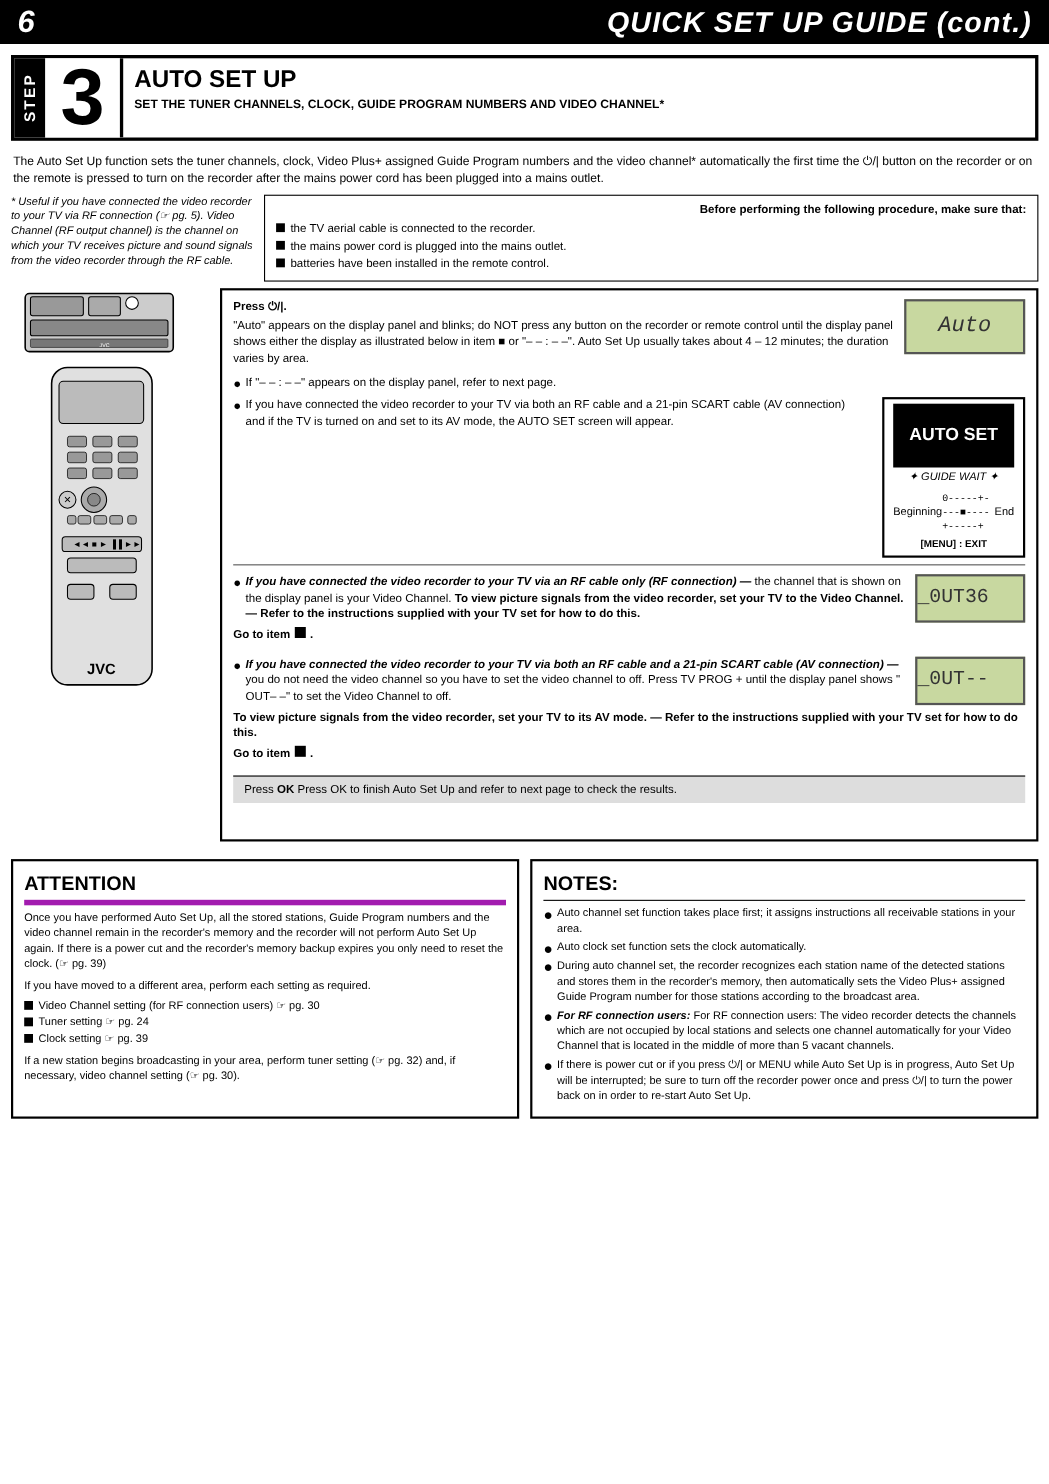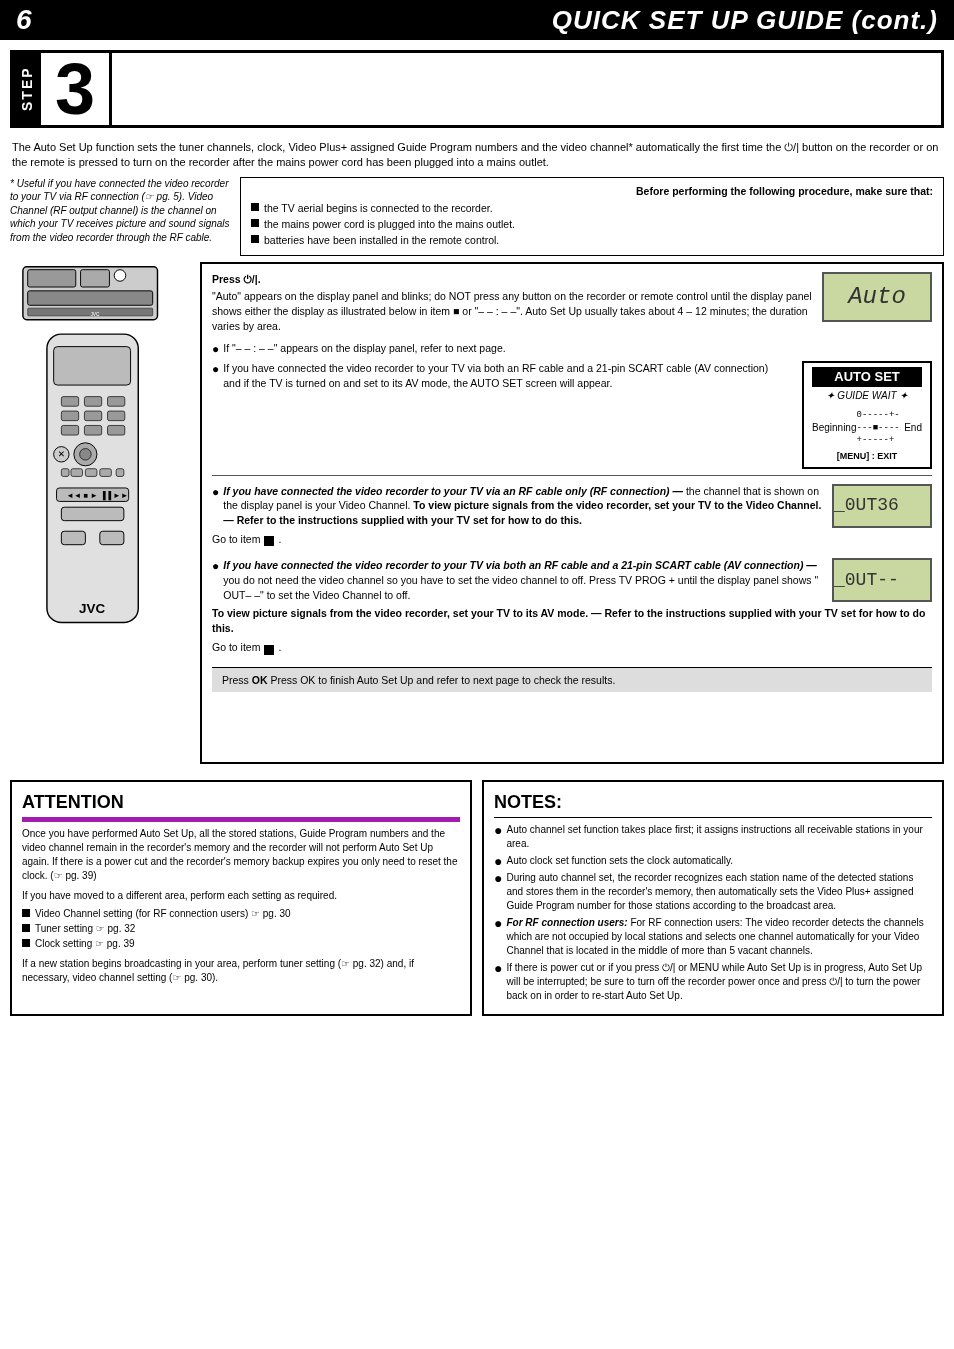--- a/index.html
+++ b/index.html
@@ -204,24 +204,24 @@
       border: 2px solid #000;
       padding: 4px 8px;
       float: right;
       margin-left: 10px;
       text-align: center;
       font-size: 10px;
       width: 130px;
     }
     .auto-set-title {
       font-weight: bold;
-      font-size: 13px;
+      font-size: 16px;
       background: #000;
       color: #fff;
-      padding: 1px 4px;
+      padding: 18px 4px;
       margin-bottom: 2px;
     }
     .please-wait {
       font-style: italic;
       font-size: 10px;
     }
 
     
     .rf-section {
       border-top: 1px solid #555;
@@ -239,22 +239,23 @@
       font-family: 'Courier New', monospace;
       float: right;
       margin-left: 8px;
       margin-bottom: 4px;
     }
 
     .go-to-item {
       font-size: 10.5px;
       margin: 4px 0;
       display: flex;
-      align-items: flex-end;
+      align-items: flex-start;
       gap: 4px;
+      font-weight: bold;
     }
     .small-black-sq {
       width: 10px;
       height: 10px;
       background: #000;
       display: inline-block;
     }
 
     
     .press-ok-bar {
@@ -324,31 +325,35 @@
 <body>
 
 <div class="header">
   <span class="header-page-num">6</span>
   <span class="header-title">QUICK SET UP GUIDE (cont.)</span>
 </div>
 
 <div class="step-banner">
   <div class="step-label-box">STEP</div>
   <div class="step-number-box">3</div>
+  <div class="step-content">
+    <div class="step-title">AUTO SET UP</div>
+    <div class="step-subtitle">SET THE TUNER CHANNELS, CLOCK, GUIDE PROGRAM NUMBERS AND VIDEO CHANNEL*</div>
+  </div>
 </div>
 
 <div class="intro-section">The Auto Set Up function sets the tuner channels, clock, Video Plus+ assigned Guide Program numbers and the video channel* automatically the first time the ⏻/| button on the recorder or on the remote is pressed to turn on the recorder after the mains power cord has been plugged into a mains outlet.</div>
 
 <div class="two-col">
   <div class="left-note">*  Useful if you have connected the video recorder to your TV via RF connection (☞ pg. 5). Video Channel (RF output channel) is the channel on which your TV receives picture and sound signals from the video recorder through the RF cable.</div>
   <div class="right-note">
     <div class="bold-line">Before performing the following procedure, make sure that:</div>
     <div class="bullet-item">
       <span class="bullet-sq"></span>
-      <span>the TV aerial begins is connected to the recorder.</span>
+      <span>the TV aerial cable is connected to the recorder.</span>
     </div>
     <div class="bullet-item">
       <span class="bullet-sq"></span>
       <span>the mains power cord is plugged into the mains outlet.</span>
     </div>
     <div class="bullet-item">
       <span class="bullet-sq"></span>
       <span>batteries have been installed in the remote control.</span>
     </div>
   </div>
@@ -406,21 +411,21 @@
   <div class="instructions-col">
 
     <div class="instr-top">
       <div class="instr-text-main">
         <div>
           <span class="bold">Press ⏻/|.</span>
         </div>
         <div style="margin-top:3px;">"Auto" appears on the display panel and blinks; do NOT press any button on the recorder or remote control until the display panel shows either the display as illustrated below in item ■ or "– – : – –". Auto Set Up usually takes about 4 – 12 minutes; the duration varies by area.</div>
       </div>
       <div class="lcd-display-auto">
-        <span style="font-style:italic; color:#333; font-size:24px; font-family:'Courier New',monospace;">Auto</span>
+        <span style="font-style:italic; color:#333; font-size:20px; font-family:'Courier New',monospace;">Auto</span>
       </div>
     </div>
 
     <div class="bullet-line">
       <span class="bullet-circle">●</span>
       <span>If "– – : – –" appears on the display panel, refer to next page.</span>
     </div>
     <div style="display:flex; gap:8px; margin-bottom:6px;">
       <div style="flex:1;">
         <div class="bullet-line">
@@ -496,21 +501,21 @@
   <div class="attention-box">
     <div class="attention-title">ATTENTION</div>
     <p style="margin-bottom:6px;">Once you have performed Auto Set Up, all the stored stations, Guide Program numbers and the video channel remain in the recorder's memory and the recorder will not perform Auto Set Up again. If there is a power cut and the recorder's memory backup expires you only need to reset the clock. (☞ pg. 39)</p>
     <p style="margin-bottom:4px;">If you have moved to a different area, perform each setting as required.</p>
     <div class="bullet-item">
       <span class="bullet-sq"></span>
       <span>Video Channel setting (for RF connection users) ☞ pg. 30</span>
     </div>
     <div class="bullet-item">
       <span class="bullet-sq"></span>
-      <span>Tuner setting ☞ pg. 32</span>
+      <span>Tuner setting ☞ pg. 24</span>
     </div>
     <div class="bullet-item" style="margin-bottom:6px;">
       <span class="bullet-sq"></span>
       <span>Clock setting ☞ pg. 39</span>
     </div>
     <p>If a new station begins broadcasting in your area, perform tuner setting (☞ pg. 32) and, if necessary, video channel setting  (☞ pg. 30).</p>
   </div>
 
   <div class="notes-box">
     <div class="notes-title">NOTES:</div>

